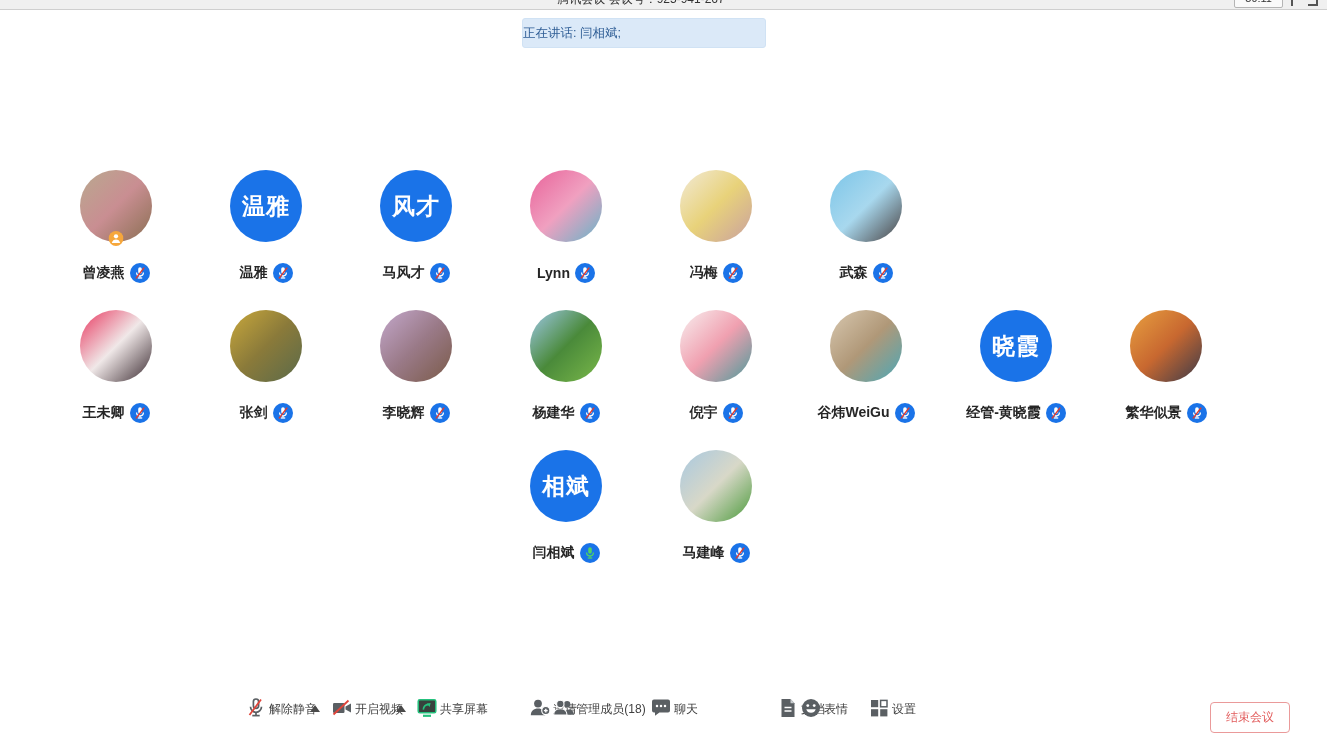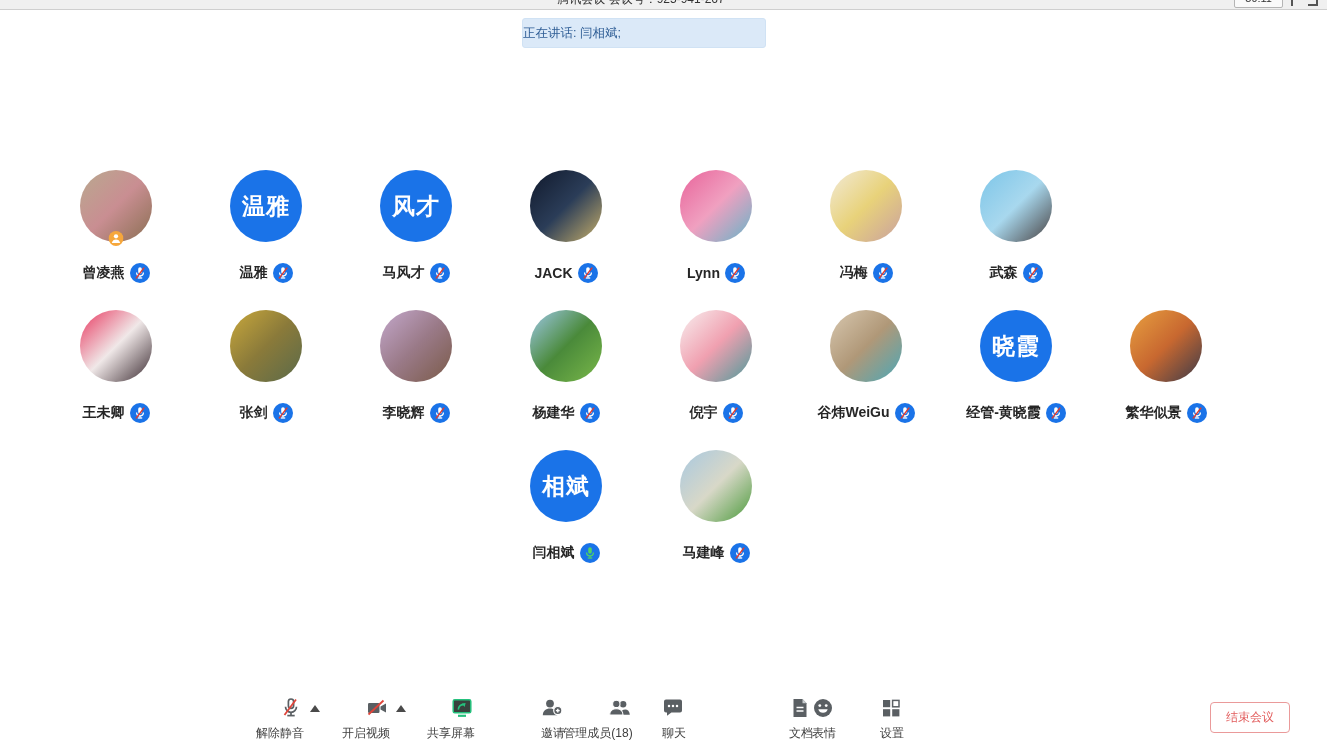--- a/index.html
+++ b/index.html
@@ -41,21 +41,21 @@
   .micbadge .micglyph .arc{stroke:#fff;stroke-width:1.3;fill:none;}
   .micbadge .micglyph line{stroke:#fff;stroke-width:1.3;}
   .micbadge .slash{stroke:#e23b2e;stroke-width:1.5;}
   .micbadge.active .slash{display:none;}
   .micbadge.active .micglyph rect{fill:#50d364;}
   .micbadge.active .micglyph .arc{stroke:#50d364;}
   .micbadge.active .micglyph line{stroke:#50d364;}
   
   .toolbar{position:absolute;left:0;right:0;bottom:0;height:48px;}
   .titem{position:absolute;top:1px;transform:translateX(-50%);display:flex;
-    flex-direction:column;align-items:flex-end;cursor:pointer;}
+    align-items:flex-start;cursor:pointer;}
   .titem .ticon{width:26px;height:24px;display:flex;align-items:center;justify-content:center;}
   .titem .tlabel{margin-top:5px;font-size:12px;color:#3f3f3f;white-space:nowrap;}
   .tarrow{position:absolute;top:9px;width:0;height:0;
     border-left:5px solid transparent;border-right:5px solid transparent;
     border-bottom:7px solid #4a4a4a;}
   .endbtn{position:absolute;left:1210px;top:702px;width:80px;height:31px;
     border:1px solid #ea9a9a;border-radius:4px;color:#e25d5d;font-size:12px;
     background:#fff;display:flex;align-items:center;justify-content:center;cursor:pointer;}
 </style>
 </head>
@@ -132,40 +132,20 @@
             <path class="arc" d="M6.6 9.4a3.4 3.4 0 0 0 6.8 0"></path>
             <line x1="10" y1="13" x2="10" y2="14.6"></line>
             <line x1="7.8" y1="15" x2="12.2" y2="15"></line>
           </g>
           <line class="slash" x1="6" y1="15.4" x2="14.2" y2="4.6"></line>
         </svg>
       </span>
     </div>
   </div>
       <div class="ptile">
-    <div class="avatar" style="background: linear-gradient(135deg, rgb(16, 24, 43), rgb(43, 61, 88), rgb(200, 176, 106));">
-      
-    </div>
-    <div class="nameline">
-      <span class="pname">JACK</span>
-      <span class="micbadge muted">
-        <svg viewBox="0 0 20 20" width="20" height="20">
-          <circle class="bcirc" cx="10" cy="10" r="10"></circle>
-          <g class="micglyph">
-            <rect x="8.2" y="4.2" width="3.6" height="6.6" rx="1.8"></rect>
-            <path class="arc" d="M6.6 9.4a3.4 3.4 0 0 0 6.8 0"></path>
-            <line x1="10" y1="13" x2="10" y2="14.6"></line>
-            <line x1="7.8" y1="15" x2="12.2" y2="15"></line>
-          </g>
-          <line class="slash" x1="6" y1="15.4" x2="14.2" y2="4.6"></line>
-        </svg>
-      </span>
-    </div>
-  </div>
-      <div class="ptile">
     <div class="avatar" style="background: linear-gradient(135deg, rgb(232, 99, 154), rgb(240, 160, 192), rgb(100, 180, 200));">
       
     </div>
     <div class="nameline">
       <span class="pname">Lynn</span>
       <span class="micbadge muted">
         <svg viewBox="0 0 20 20" width="20" height="20">
           <circle class="bcirc" cx="10" cy="10" r="10"></circle>
           <g class="micglyph">
             <rect x="8.2" y="4.2" width="3.6" height="6.6" rx="1.8"></rect>

